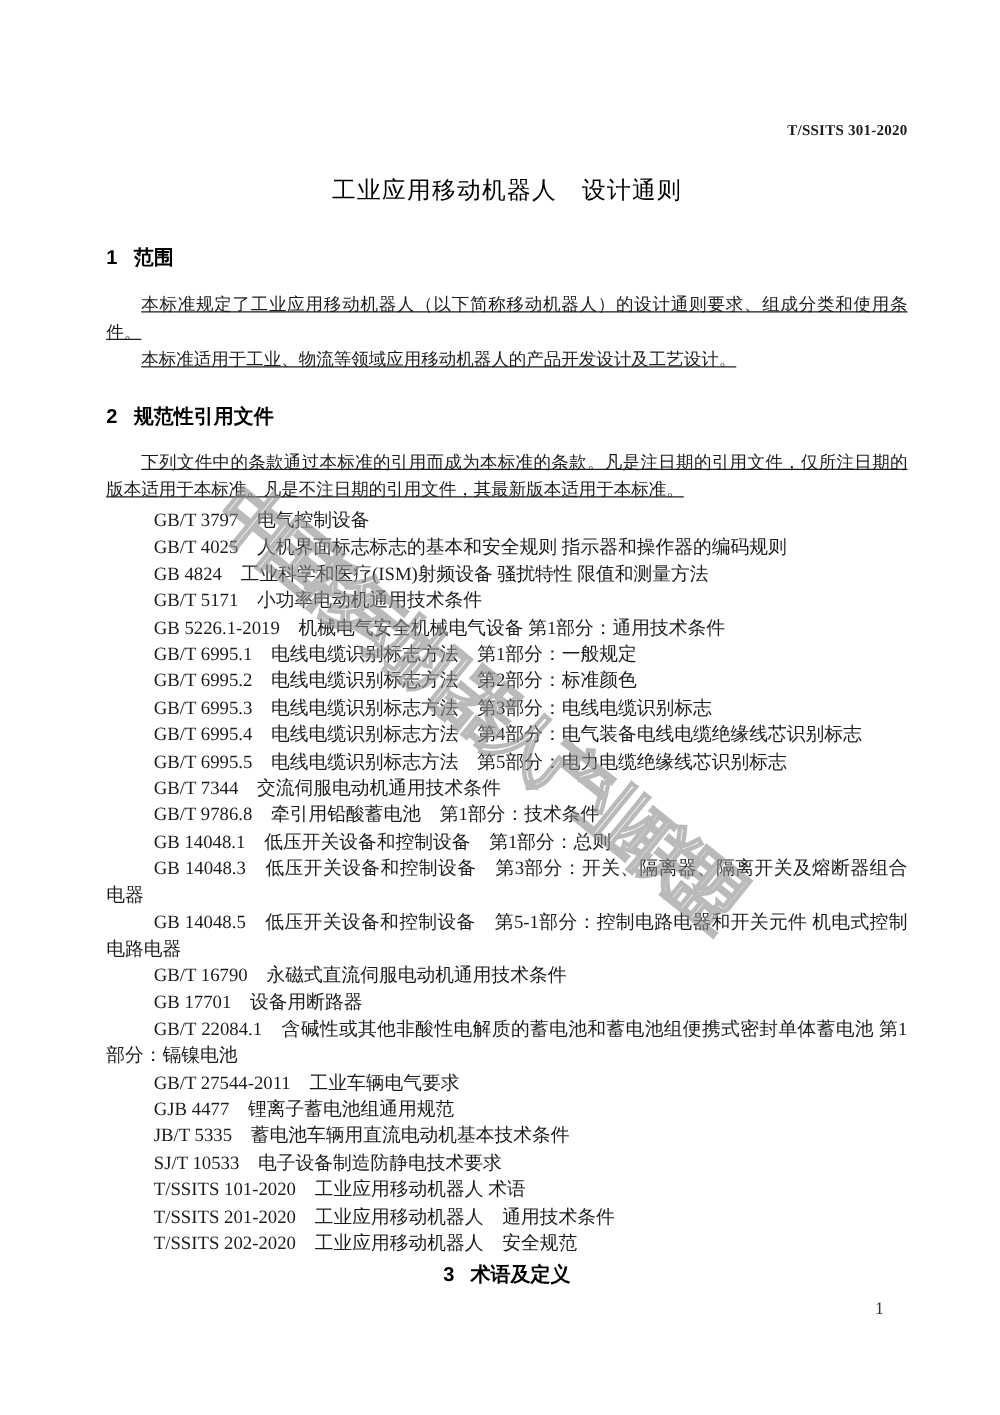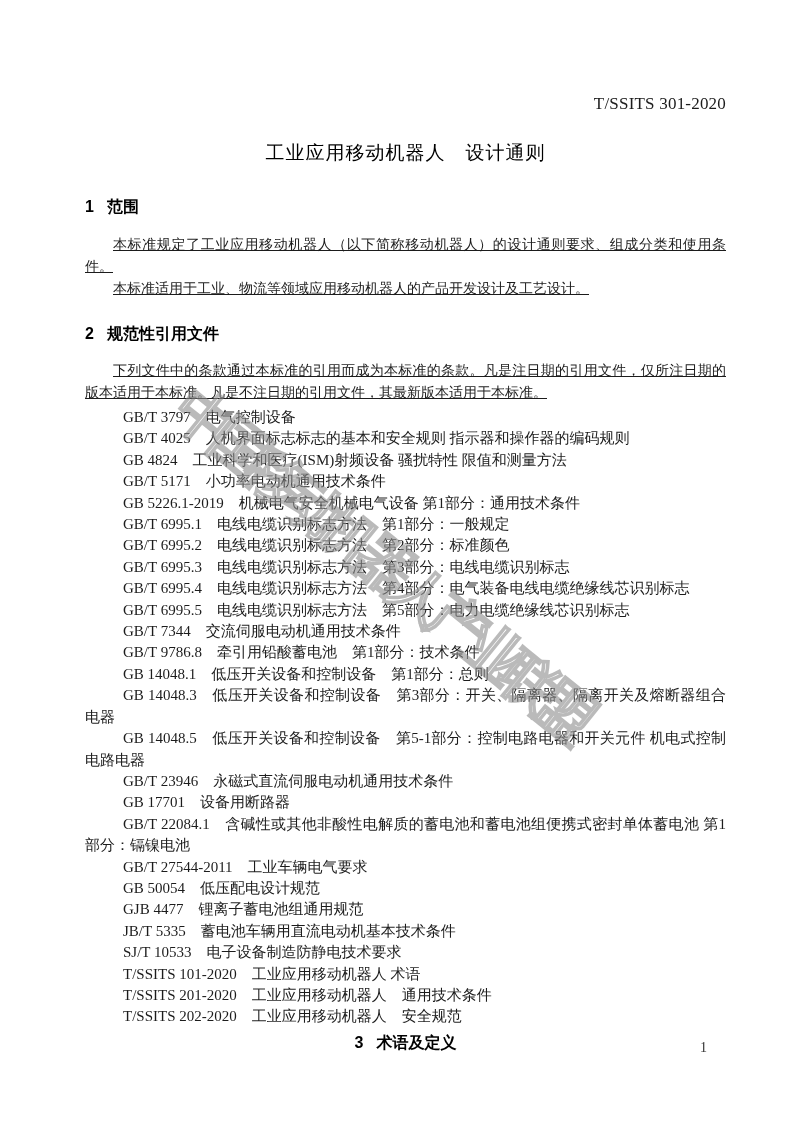--- a/index.html
+++ b/index.html
@@ -6,21 +6,21 @@
   body{
     width:800px;height:1132px;background:#ffffff;
     font-family:"Liberation Serif","DejaVu Serif",serif;
     color:#1c1c1c;
     -webkit-font-smoothing:antialiased;
   }
   .page{position:relative;width:800px;height:1132px;overflow:hidden;background:#fff;}
   .content{position:absolute;left:85px;top:0;width:641px;}
   .doc-number{
     margin:95px 0 0 0;text-align:right;
-    font-size:17px;font-weight:normal;line-height:18px;letter-spacing:0.2px;
+    font-size:12px;font-weight:bold;line-height:18px;letter-spacing:0.2px;
   }
   .doc-title{
     margin:29px 0 0 0;text-align:center;
     font-family:"Liberation Sans","DejaVu Sans",sans-serif;
     font-size:19px;font-weight:normal;line-height:22px;color:#000;
     letter-spacing:1px;
   }
   .sec-heading{
     margin:0;font-family:"Liberation Sans","DejaVu Sans",sans-serif;
     font-size:16px;font-weight:bold;line-height:20px;color:#000;
@@ -103,29 +103,28 @@
         <p class="ref-item">GB/T 7344　交流伺服电动机通用技术条件</p>
 
         <p class="ref-item">GB/T 9786.8　牵引用铅酸蓄电池　第1部分：技术条件</p>
 
         <p class="ref-item">GB 14048.1　低压开关设备和控制设备　第1部分：总则</p>
 
         <p class="ref-item">GB 14048.3　低压开关设备和控制设备　第3部分：开关、隔离器、隔离开关及熔断器组合电器</p>
 
         <p class="ref-item">GB 14048.5　低压开关设备和控制设备　第5-1部分：控制电路电器和开关元件 机电式控制电路电器</p>
 
-        <p class="ref-item">GB/T 23946　永磁式直流伺服电动机通用技术条件</p>
+        <p class="ref-item">GB/T 16790　永磁式直流伺服电动机通用技术条件</p>
 
         <p class="ref-item">GB 17701　设备用断路器</p>
 
         <p class="ref-item">GB/T 22084.1　含碱性或其他非酸性电解质的蓄电池和蓄电池组便携式密封单体蓄电池 第1部分：镉镍电池</p>
 
         <p class="ref-item">GB/T 27544-2011　工业车辆电气要求</p>
 
-        <p class="ref-item">GB 50054　低压配电设计规范</p>
 
         <p class="ref-item">GJB 4477　锂离子蓄电池组通用规范</p>
 
         <p class="ref-item">JB/T 5335　蓄电池车辆用直流电动机基本技术条件</p>
 
         <p class="ref-item">SJ/T 10533　电子设备制造防静电技术要求</p>
 
         <p class="ref-item">T/SSITS 101-2020　工业应用移动机器人 术语</p>
 
         <p class="ref-item">T/SSITS 201-2020　工业应用移动机器人　通用技术条件</p>

